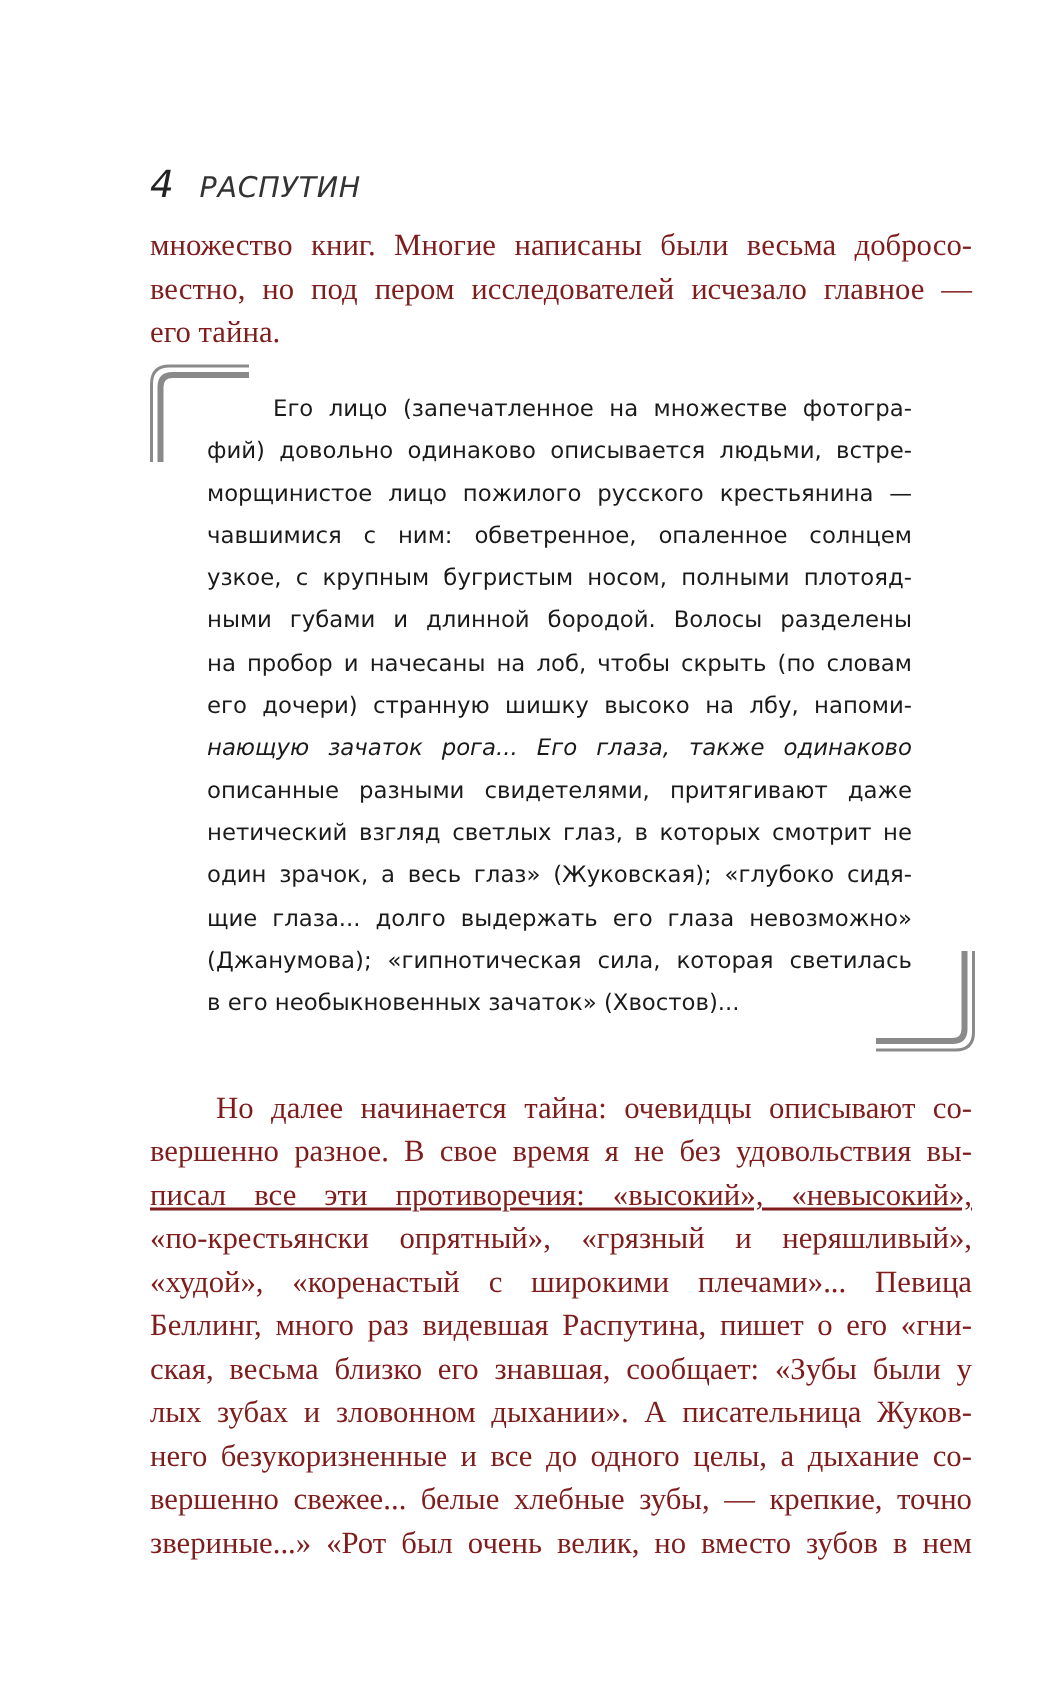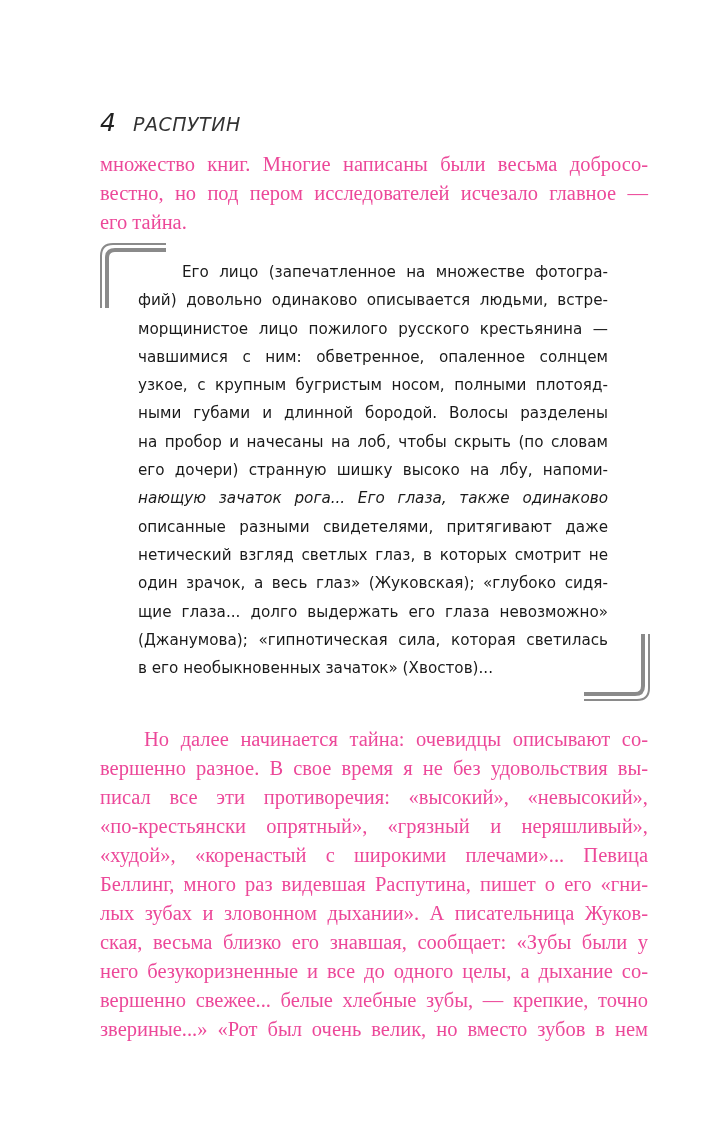--- a/index.html
+++ b/index.html
@@ -1,20 +1,20 @@
 <!DOCTYPE html>
 <html><head>
 <meta charset="utf-8">
 <style>
   html, body { margin:0; padding:0; background:#ffffff; }
   body { width:709px; height:1123px; position:relative; overflow:hidden; }
   .running-head { position:absolute; left:100px; top:108px; font-family:"DejaVu Sans", sans-serif; color:#222;font-style:italic; }
   .page-num { font-size:25px; font-weight:normal; vertical-align:baseline; }
   .book-title { font-size:19px; letter-spacing:0.5px; color:#333; margin-left:12px; }
-  .serif { position:absolute; left:100px; width:548px; font-family:"Liberation Serif", serif; font-size:20.5px; line-height:29px; color:#ec4899; text-align:justify; }
+  .serif { position:absolute; left:100px; width:548px; font-family:"Liberation Serif", serif; font-size:20.5px; line-height:29px; color:#7f1d1d; text-align:justify; }
   .serif .line { display:block; height:29px; text-align-last:justify; white-space:nowrap; overflow:visible; }
   .serif .line.last { text-align-last:left; }
   .quote { position:absolute; left:138px; width:470px; top:258px; font-family:"DejaVu Sans", sans-serif; font-size:15.2px; line-height:28.3px; color:#1a1a1a; }
   .quote .line { display:block; height:28.3px; text-align:justify; text-align-last:justify; white-space:nowrap; }
   .quote .line.last { text-align-last:left; }
   .indent { padding-left:44px; }
   .bracket { position:absolute; }
 </style>
 </head>
 <body>
@@ -54,22 +54,22 @@
 </div>
 
 <svg class="bracket" style="left:582px; top:634px;" width="72" height="70" viewBox="0 0 72 70">
   <path d="M61 0 V52 Q61 60 53 60 H2" fill="none" stroke="#8a8a8a" stroke-width="4"></path>
   <path d="M67 0 V54 Q67 66 55 66 H2" fill="none" stroke="#8a8a8a" stroke-width="2"></path>
 </svg>
 
 <div class="serif" style="top:725px;">
   <span class="line indent" style="white-space: normal; text-align: justify; text-align-last: justify;">Но далее начинается тайна: очевидцы описывают со-</span>
   <span class="line" style="white-space: normal; text-align: justify; text-align-last: justify;">вершенно разное. В свое время я не без удовольствия вы-</span>
-  <span class="line" style="white-space: normal; text-align: justify; text-align-last: justify;">писал все эти противоречия: «высокий», «невысокий»,</span>
+  <span class="line" style="white-space: normal; text-align: justify; text-align-last: justify; text-decoration: underline;">писал все эти противоречия: «высокий», «невысокий»,</span>
   <span class="line" style="white-space: normal; text-align: justify; text-align-last: justify;">«по-крестьянски опрятный», «грязный и неряшливый»,</span>
   <span class="line" style="white-space: normal; text-align: justify; text-align-last: justify;">«худой», «коренастый с широкими плечами»... Певица</span>
   <span class="line" style="white-space: normal; text-align: justify; text-align-last: justify;">Беллинг, много раз видевшая Распутина, пишет о его «гни-</span>
+  <span class="line" style="white-space: normal; text-align: justify; text-align-last: justify;">ская, весьма близко его знавшая, сообщает: «Зубы были у</span>
   <span class="line" style="white-space: normal; text-align: justify; text-align-last: justify;">лых зубах и зловонном дыхании». А писательница Жуков-</span>
-  <span class="line" style="white-space: normal; text-align: justify; text-align-last: justify;">ская, весьма близко его знавшая, сообщает: «Зубы были у</span>
   <span class="line" style="white-space: normal; text-align: justify; text-align-last: justify;">него безукоризненные и все до одного целы, а дыхание со-</span>
   <span class="line" style="white-space: normal; text-align: justify; text-align-last: justify;">вершенно свежее... белые хлебные зубы, — крепкие, точно</span>
   <span class="line" style="white-space: normal; text-align: justify; text-align-last: justify;">звериные...» «Рот был очень велик, но вместо зубов в нем</span>
 </div>
 
 </body></html>

